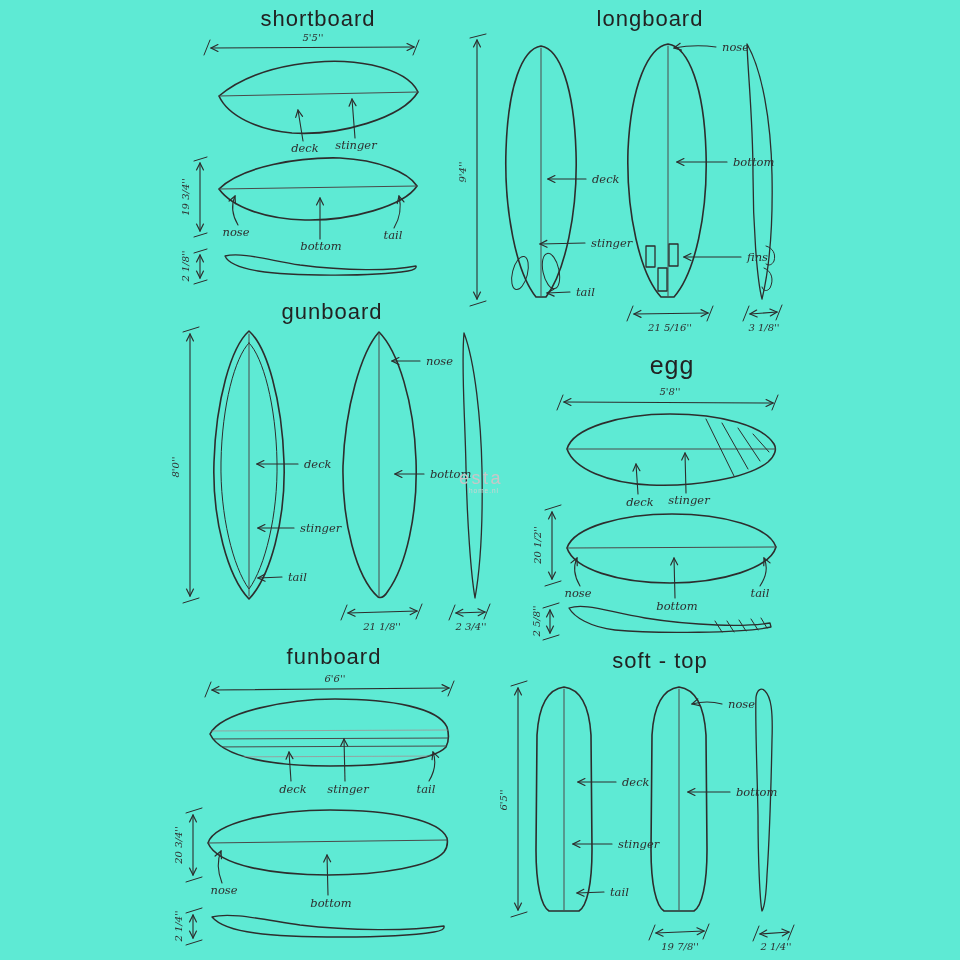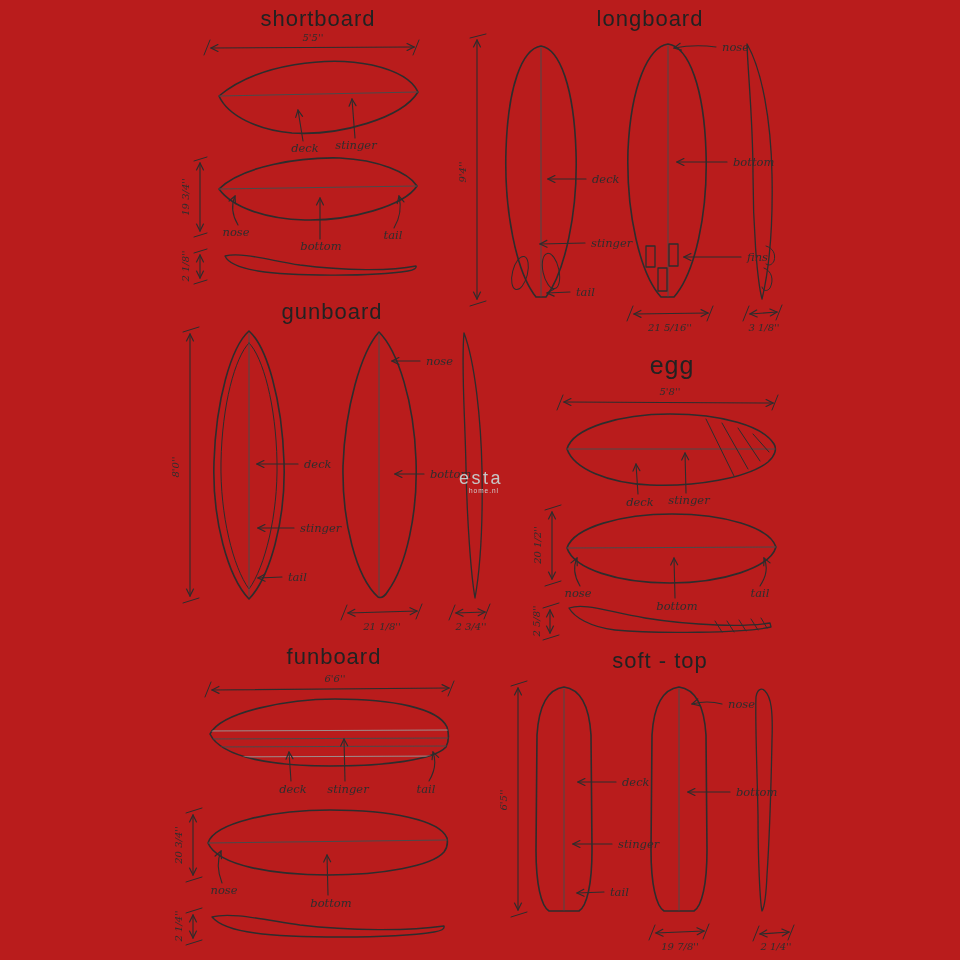--- a/index.html
+++ b/index.html
@@ -1,16 +1,16 @@
 <!DOCTYPE html>
 <html><head>
 <meta charset="utf-8">
 <style>
   html,body{margin:0;padding:0;background:#ffffff;}
-  #stage{position:relative;width:960px;height:960px;background:#b91c1c;overflow:hidden;text-align:right;}
+  #stage{position:relative;width:960px;height:960px;background:#5eead4;overflow:hidden;text-align:right;}
   svg{display:block;}
   .title{font-family:"Liberation Sans",sans-serif;font-size:22px;letter-spacing:1px;fill:#222;}
   .title-big{font-family:"Liberation Sans",sans-serif;font-size:25px;letter-spacing:1px;fill:#222;}
   .hw{font-family:"DejaVu Serif",serif;font-style:italic;font-size:11.5px;fill:#2e2e2e;}
   .dim{font-family:"DejaVu Serif",serif;font-style:italic;font-size:10px;fill:#2e2e2e;}
   .ink{stroke:#2d2d2d;fill:none;stroke-linecap:round;stroke-linejoin:round;}
   .w16{stroke-width:1.6;} .w13{stroke-width:1.3;} .w10{stroke-width:1;}
   .mid{stroke:#4a4a4a;stroke-width:1;fill:none;stroke-linecap:round;}
   .lite{stroke:#9b9b9b;stroke-width:0.9;fill:none;stroke-linecap:round;}
   .lead{stroke:#2d2d2d;stroke-width:1.1;fill:none;stroke-linecap:round;}

